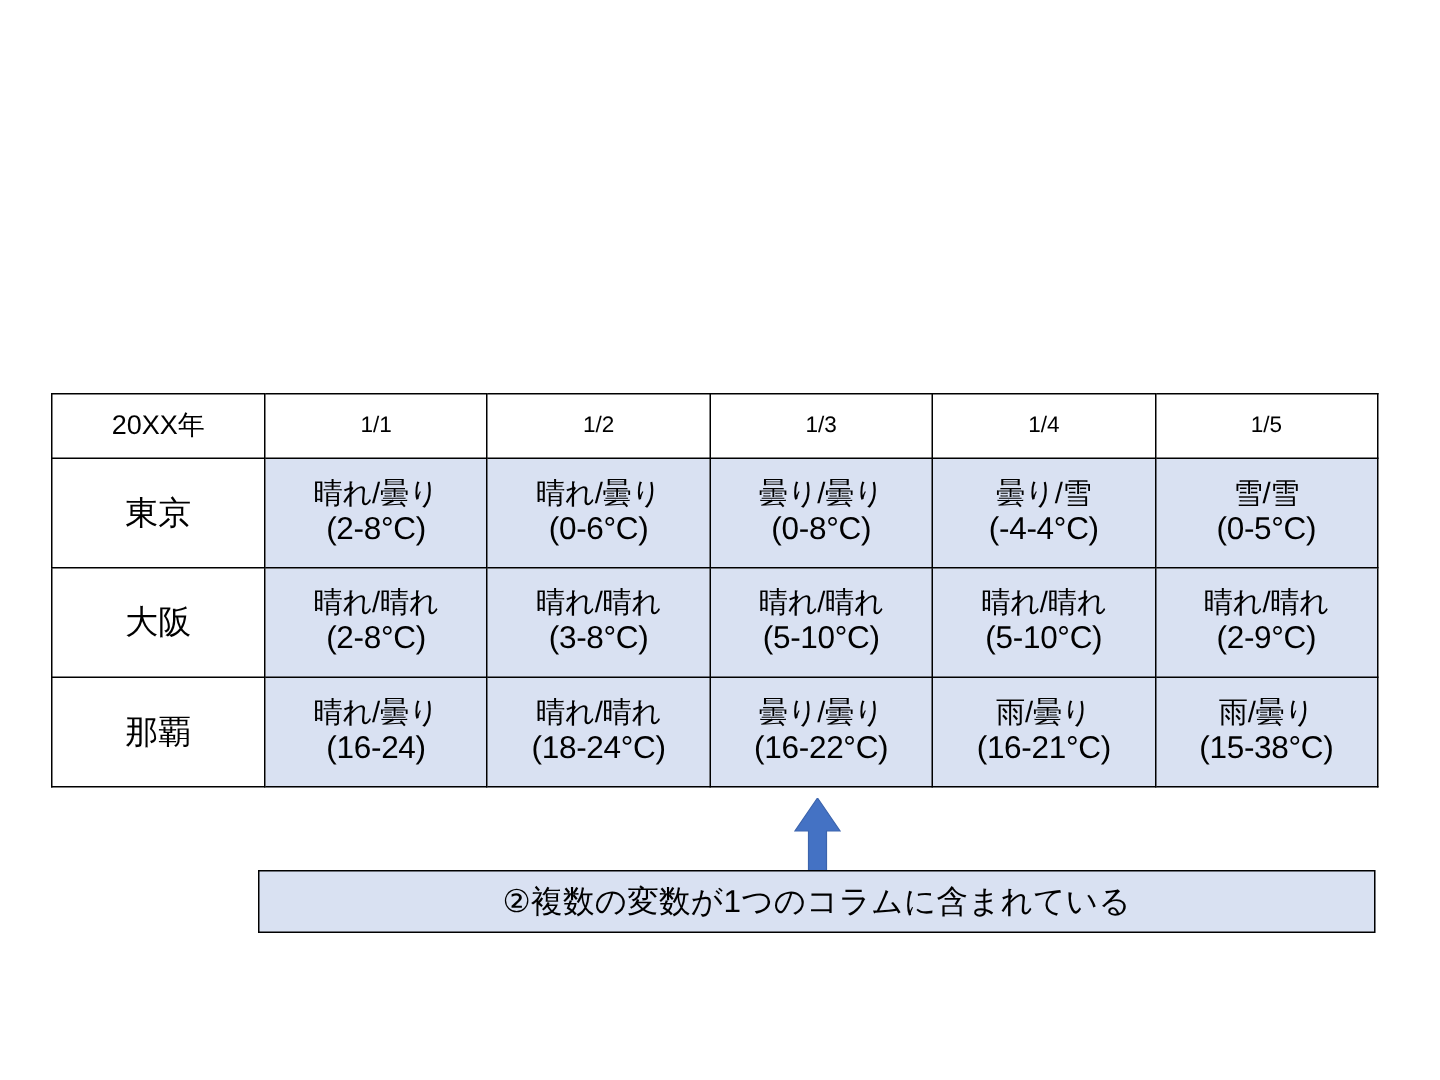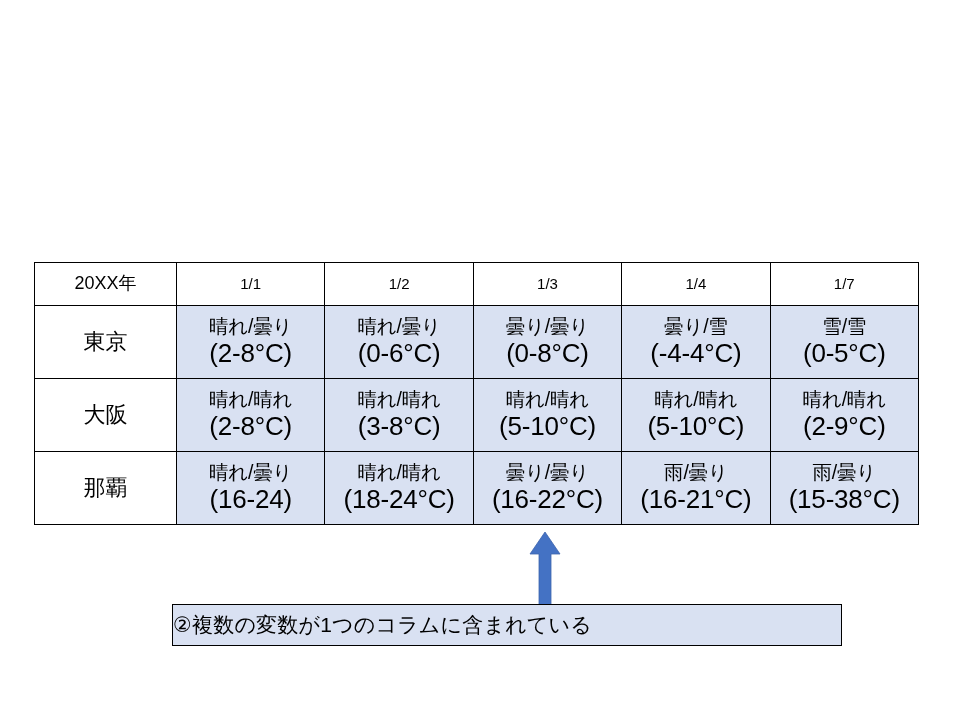--- a/index.html
+++ b/index.html
@@ -81,46 +81,47 @@
     display: block;
     white-space: nowrap;
   }
   .cond {
     display: block;
     font-size: 19.5px;
     letter-spacing: -0.2px;
   }
   .temp {
     display: block;
-    font-size: 26px;
+    font-size: 21px;
     letter-spacing: -0.2px;
   }
 
   
   .arrow {
     position: absolute;
     left: 529px;
     top: 532px;
     width: 32px;
     height: 74px;
   }
   .arrow svg { display: block; }
 
   
   .callout {
     position: absolute;
     left: 172px;
-    top: 604px;
-    width: 670px;
+    top: 580px;
+    width: 745px;
     height: 42px;
     background: #d9e1f2;
     border: 1.6px solid #000000;
     box-sizing: border-box;
     display: flex;
     align-items: center;
+    justify-content: center;
   }
   .callout-text {
     font-size: 21px;
     letter-spacing: 0.2px;
     white-space: nowrap;
   }
 </style>
 </head>
 <body>
 
@@ -136,21 +137,21 @@
           <col class="c-day">
           <col class="c-day">
       </colgroup>
       <thead>
         <tr class="head-row">
           <th class="corner">20XX年</th>
           <th>1/1</th>
           <th>1/2</th>
           <th>1/3</th>
           <th>1/4</th>
-          <th>1/7</th>
+          <th>1/5</th>
         </tr>
       </thead>
       <tbody>
         <tr>
           <td class="city">東京</td>
           <td class="cell">
             <span class="cell-inner">
               <span class="cond">晴れ/曇り</span>
               <span class="temp">(2-8°C)</span>
             </span>

